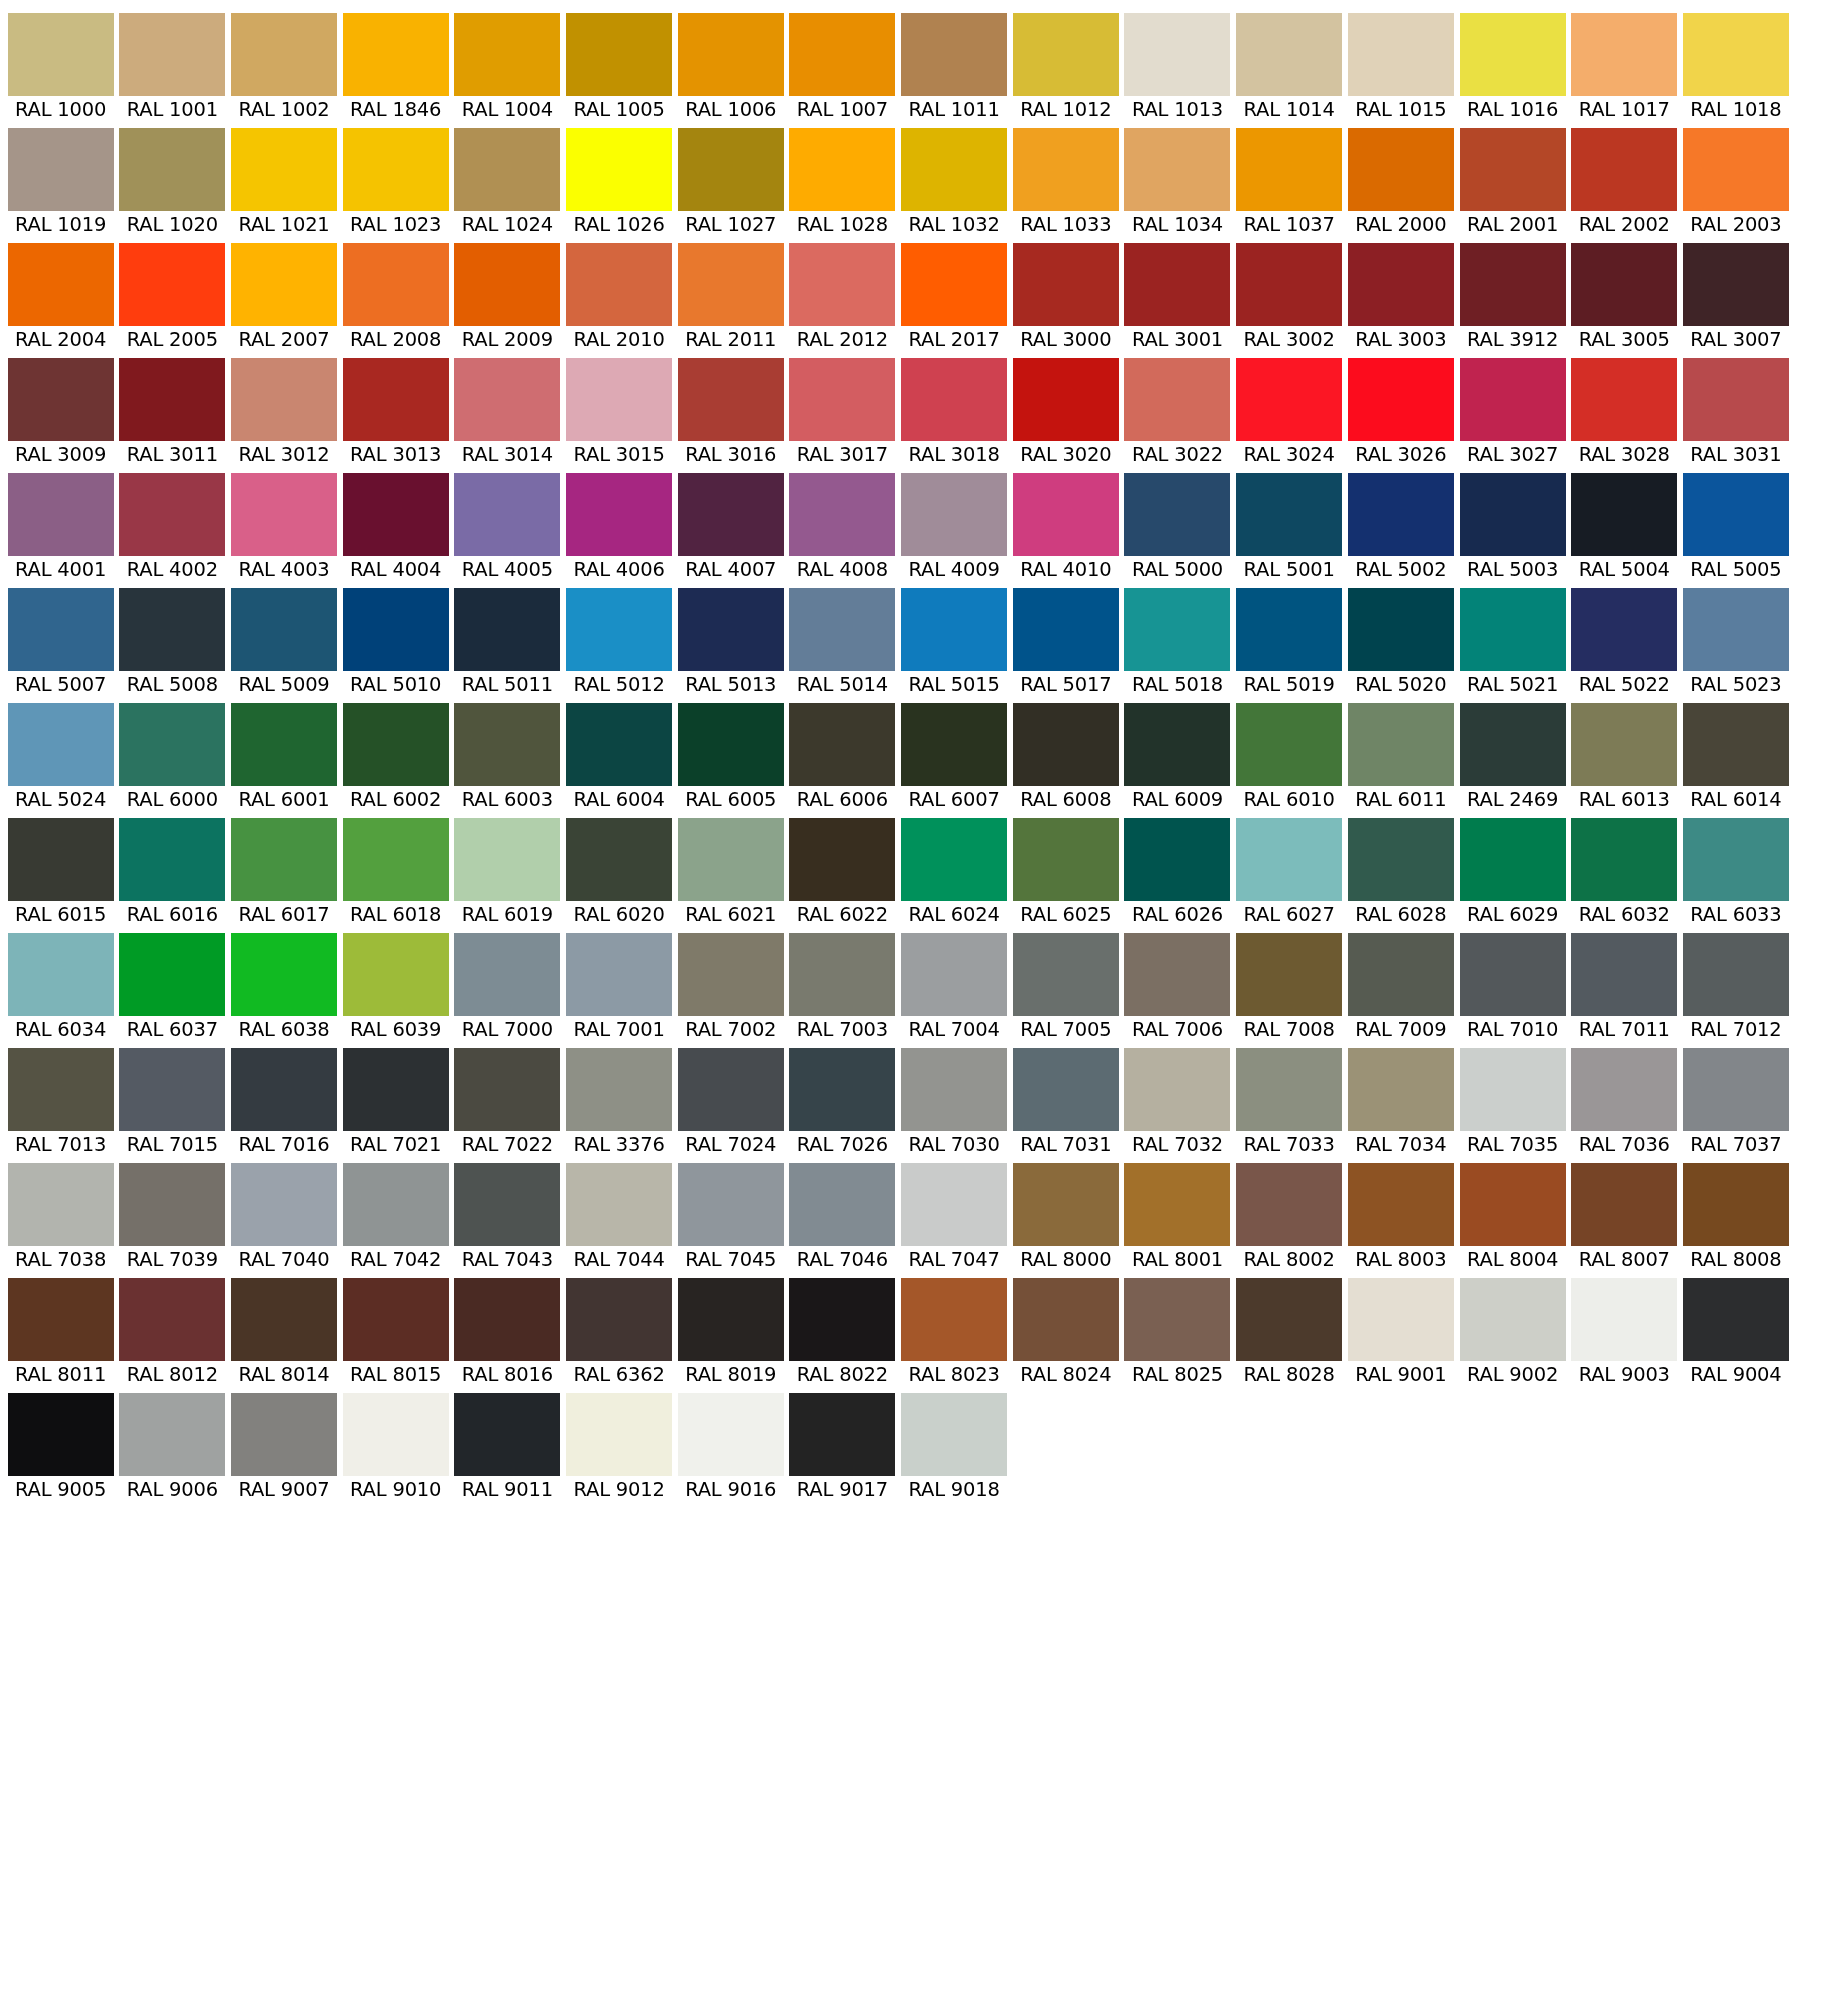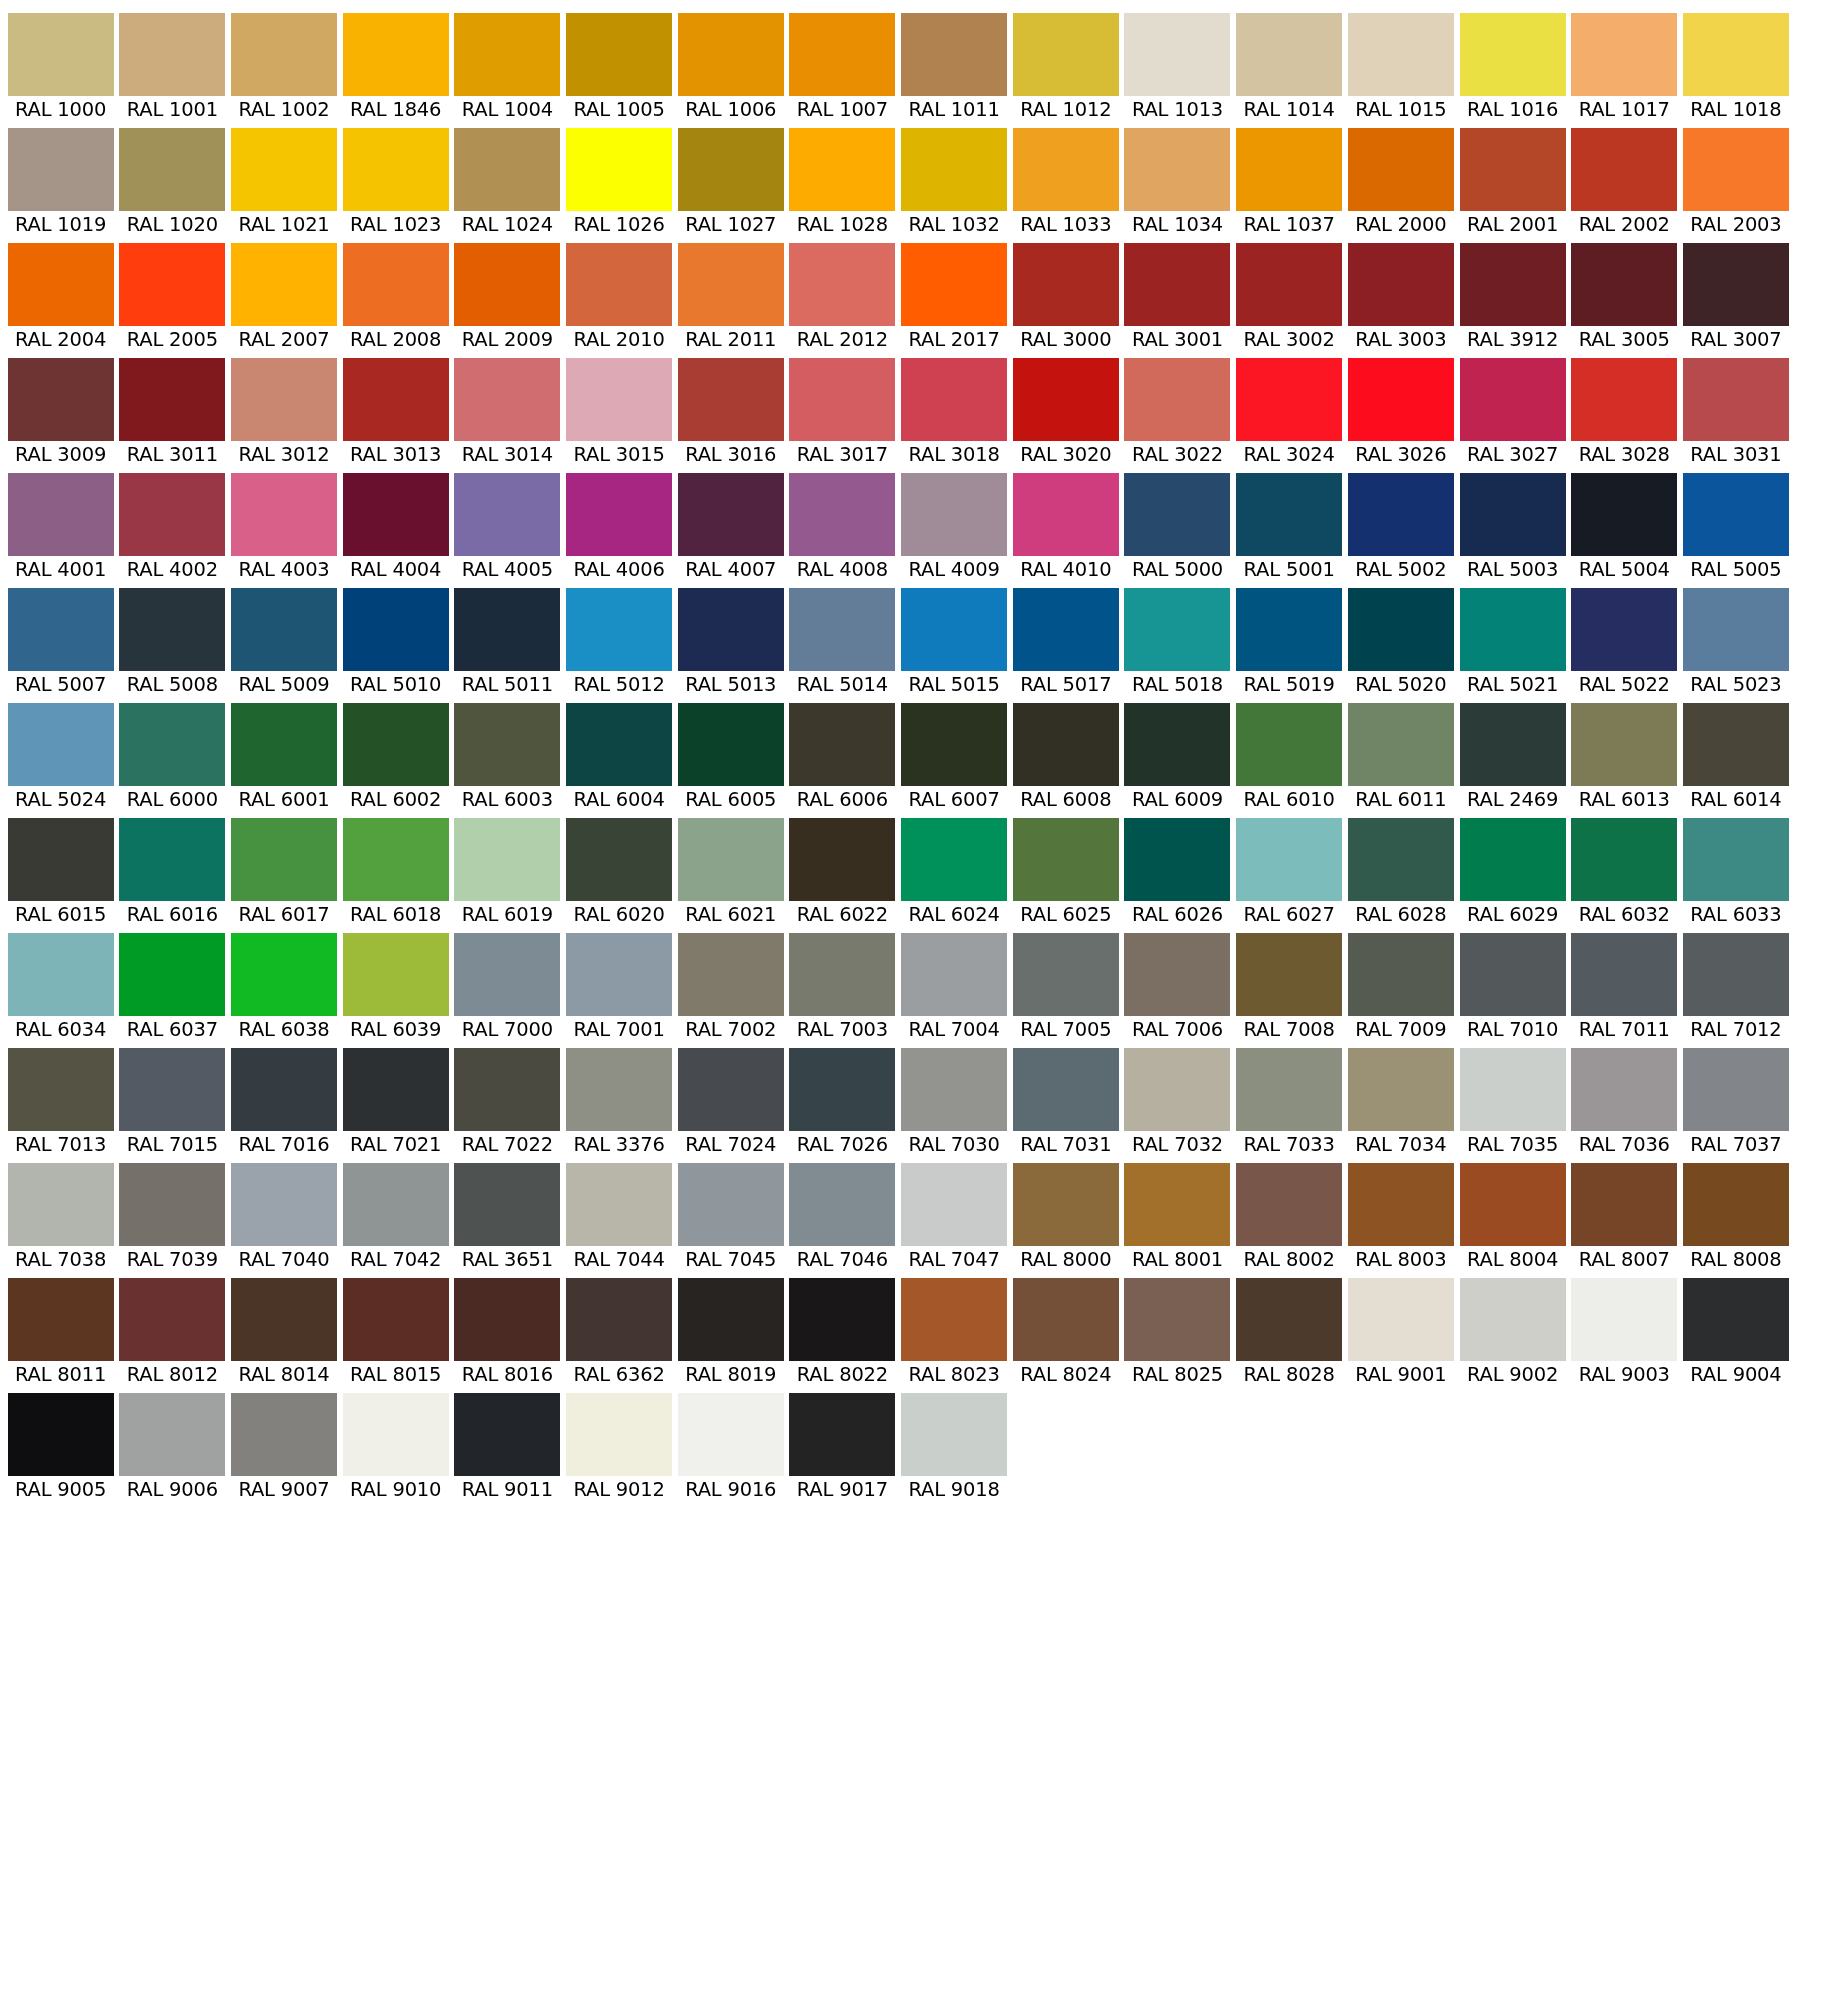--- a/index.html
+++ b/index.html
@@ -726,21 +726,21 @@
       <div class="ral-cell">
         <div class="swatch" style="background-color: rgb(154, 162, 171);"></div>
         <span class="swatch-label">RAL 7040</span>
       </div>
       <div class="ral-cell">
         <div class="swatch" style="background-color: rgb(143, 148, 148);"></div>
         <span class="swatch-label">RAL 7042</span>
       </div>
       <div class="ral-cell">
         <div class="swatch" style="background-color: rgb(78, 83, 81);"></div>
-        <span class="swatch-label">RAL 3651</span>
+        <span class="swatch-label">RAL 7043</span>
       </div>
       <div class="ral-cell">
         <div class="swatch" style="background-color: rgb(184, 182, 169);"></div>
         <span class="swatch-label">RAL 7044</span>
       </div>
       <div class="ral-cell">
         <div class="swatch" style="background-color: rgb(143, 150, 156);"></div>
         <span class="swatch-label">RAL 7045</span>
       </div>
       <div class="ral-cell">

